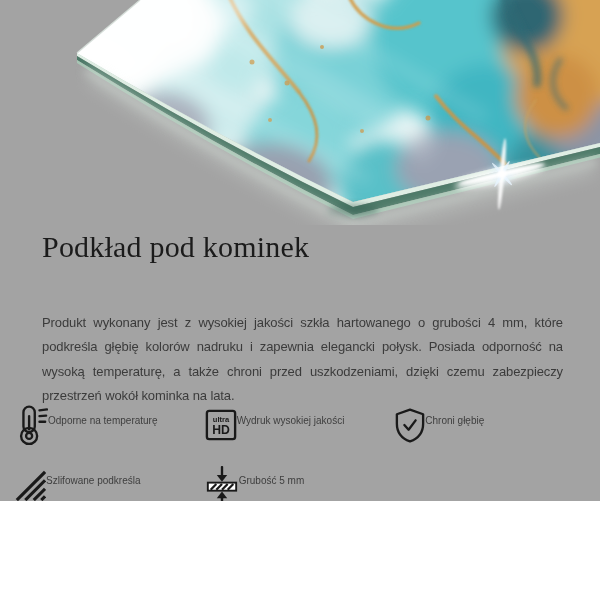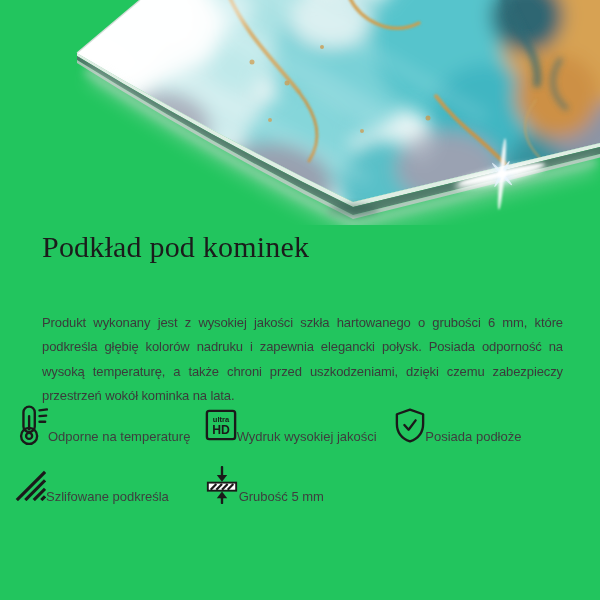--- a/index.html
+++ b/index.html
@@ -1,28 +1,28 @@
 <!DOCTYPE html>
 <html><head>
 <meta charset="utf-8">
 <style>
   html,body{margin:0;padding:0;background:#ffffff;}
   body{width:600px;height:600px;font-family:"Liberation Sans","DejaVu Sans",sans-serif;}
-  .stage{position:relative;width:600px;height:600px;overflow:hidden;background:#22c55e;}
+  .stage{position:relative;width:600px;height:501px;overflow:hidden;background:#a3a3a3;}
   .hero{position:absolute;top:0;left:0;width:600px;height:225px;}
   .headline{position:absolute;left:42px;top:230px;margin:0;font-family:"Liberation Serif","DejaVu Serif",serif;
             font-weight:400;font-size:30px;line-height:33px;color:#1b1b1b;letter-spacing:.2px;}
   .headline span{display:block;}
   .desc{position:absolute;left:42px;top:311px;width:521px;margin:0;font-size:13px;line-height:24.3px;
         color:#3b3b3b;text-align:justify;letter-spacing:-0.1px;}
   .features{position:absolute;left:14px;top:402px;width:572px;display:grid;
             grid-template-columns:repeat(3,1fr);row-gap:14px;}
   .feature{display:flex;flex-direction:row;align-items:flex-start;}
   .ficon{height:46px;display:flex;align-items:center;justify-content:center;}
-  .flabel{margin-top:27px;font-size:13px;line-height:16px;color:#3e3e3e;text-align:center;}
+  .flabel{margin-top:11px;font-size:10px;line-height:16px;color:#3e3e3e;text-align:center;}
   .ico{stroke:#1a1a1a;fill:none;stroke-width:2.5;stroke-linecap:round;stroke-linejoin:round;}
   .ico-fill{fill:#1a1a1a;stroke:none;}
 </style>
 </head>
 <body>
 
 <div class="stage">
 
   <svg class="hero" width="600" height="225" viewBox="0 0 600 225" xmlns="http://www.w3.org/2000/svg">
     <defs>
@@ -125,21 +125,21 @@
       <ellipse cx="502" cy="174" rx="15" ry="1.6" fill="#e8f5ff" opacity=".8" transform="rotate(48 502 174)"></ellipse>
       <circle cx="502" cy="174" r="4.5" fill="#ffffff" filter="url(#b1)"></circle>
       <circle cx="502" cy="174" r="2" fill="#ffffff"></circle>
     </g>
   </svg>
 
   <h1 class="headline">
     <span>Podkład pod kominek</span>
   </h1>
 
-  <p class="desc">Produkt wykonany jest z wysokiej jakości szkła hartowanego o grubości 6 mm, które podkreśla głębię kolorów nadruku i zapewnia elegancki połysk. Posiada odporność na wysoką temperaturę, a także chroni przed uszkodzeniami, dzięki czemu zabezpieczy przestrzeń wokół kominka na lata.</p>
+  <p class="desc">Produkt wykonany jest z wysokiej jakości szkła hartowanego o grubości 4 mm, które podkreśla głębię kolorów nadruku i zapewnia elegancki połysk. Posiada odporność na wysoką temperaturę, a także chroni przed uszkodzeniami, dzięki czemu zabezpieczy przestrzeń wokół kominka na lata.</p>
 
   <div class="features">
 
     <div class="feature">
       <div class="ficon">
         <svg width="34" height="43" viewBox="0 0 36 44">
           <rect class="ico" x="10" y="2" width="12" height="27" rx="6"></rect>
           <line class="ico" x1="16" y1="12" x2="16" y2="26"></line>
           <circle class="ico" cx="16" cy="33" r="8.5"></circle>
           <circle class="ico" cx="16" cy="33" r="3.2" stroke-width="2.2"></circle>
@@ -162,21 +162,21 @@
       <div class="flabel">Wydruk wysokiej jakości</div>
     </div>
 
     <div class="feature">
       <div class="ficon">
         <svg width="30" height="37" viewBox="0 0 32 38">
           <path class="ico" d="M16,2 L30,7 L30,17 C30,27 24,33 16,36 C8,33 2,27 2,17 L2,7 Z"></path>
           <path class="ico" d="M10,18.5 L14.5,23.5 L22,13.5"></path>
         </svg>
       </div>
-      <div class="flabel">Posiada podłoże</div>
+      <div class="flabel">Chroni głębię</div>
     </div>
 
 
     <div class="feature">
       <div class="ficon">
         <svg width="32" height="32" viewBox="0 0 34 34">
           <g stroke="#1a1a1a" stroke-width="3.4" fill="none">
             <path d="M3,33 L33,3"></path>
             <path d="M12,33 L33,12"></path>
             <path d="M21,33 L33,21"></path>

